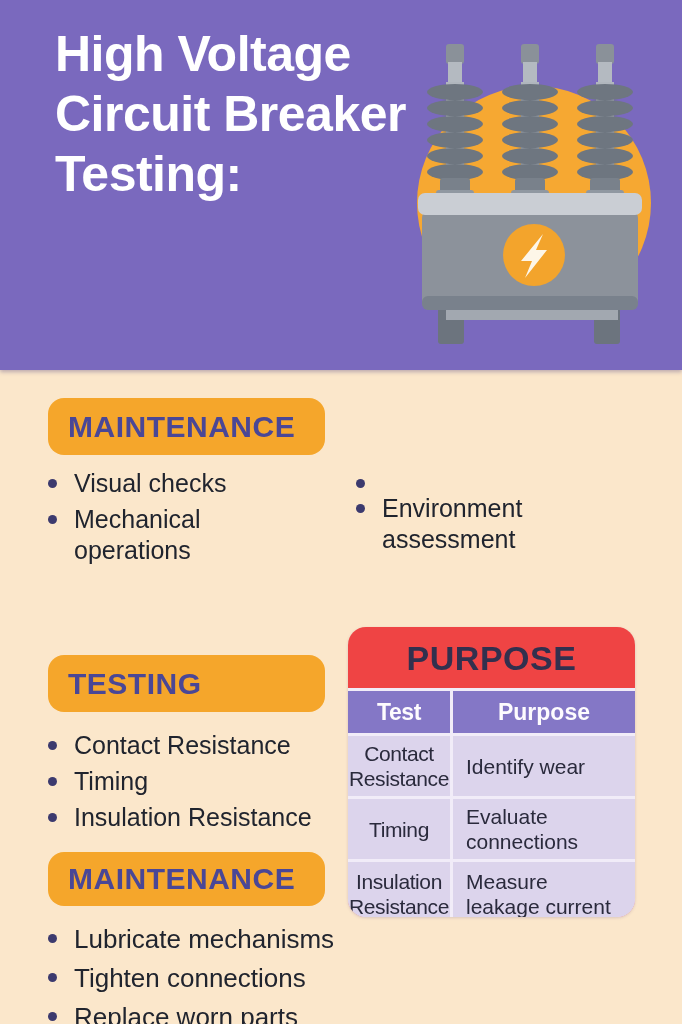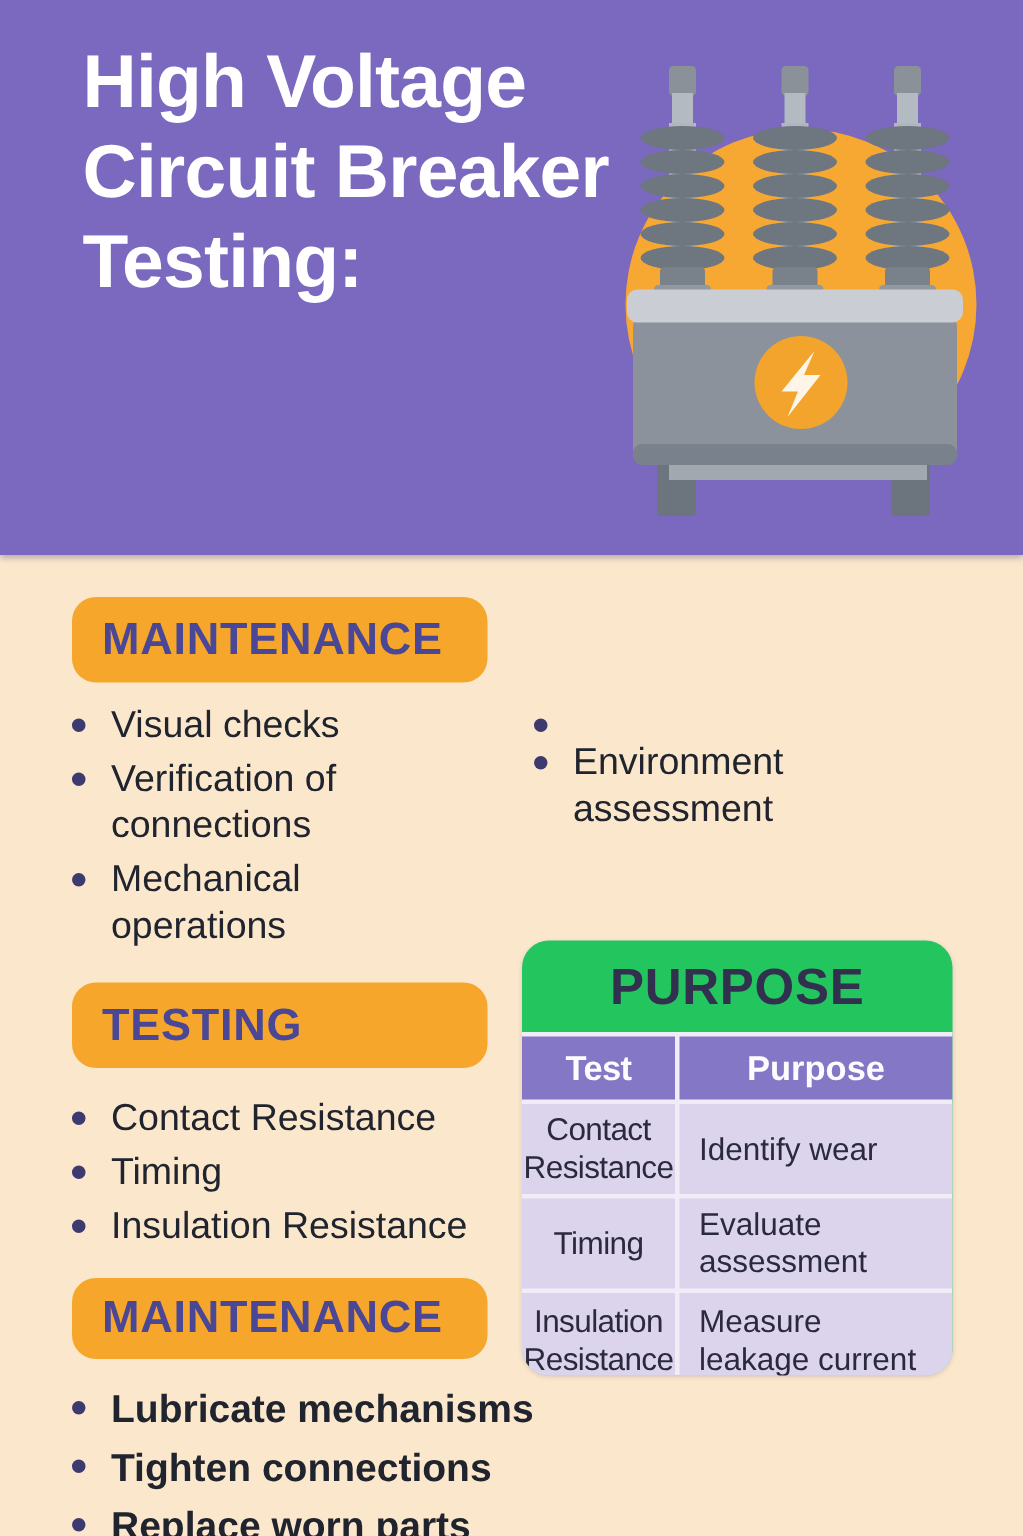--- a/index.html
+++ b/index.html
@@ -51,26 +51,26 @@
     margin:11px 17px 0 0;
   }
   .bullet-text{
     font-size:25px;line-height:31px;color:#20242E;
     white-space:pre-line;
   }
   .list-inspection-left{left:48px;top:468px;width:305px;}
   .list-inspection-right{left:356px;top:468px;width:260px;}
   .list-testing{left:48px;top:730px;width:310px;}
   .list-maintenance{left:48px;top:922px;width:430px;}
-  .list-maintenance .bullet-text{font-size:26px;line-height:34px;font-weight:bold;}
+  .list-maintenance .bullet-text{font-size:26px;line-height:34px;}
   .list-maintenance .dot{margin-top:12px;}
   
   .purpose-panel{
     position:absolute;left:348px;top:627px;width:287px;height:290px;
-    background:#22c55e;border-radius:18px;overflow:hidden;
+    background:#ef4444;border-radius:18px;overflow:hidden;
     box-shadow:0 1px 3px rgba(90,70,140,.2);
   }
   .purpose-title{
     margin:12px 0 10px 0;text-align:center;
     font-size:34px;font-weight:700;color:#32304E;letter-spacing:.5px;
   }
   .purpose-table{
     display:grid;grid-template-columns:102px 182px;
     grid-template-rows:42px 60px 60px 64px;gap:3px;
     background:#F1ECF8;border-top:3px solid #F1ECF8;
@@ -160,25 +160,20 @@
     <span>MAINTENANCE</span>
   </div>
 
   <div class="bullets list-inspection-left">
     <div class="bullet">
       <span class="dot"></span>
       <span class="bullet-text">Visual checks</span>
     </div>
     <div class="bullet">
       <span class="dot"></span>
-      <span class="bullet-text">Verification of
-connections</span>
-    </div>
-    <div class="bullet">
-      <span class="dot"></span>
       <span class="bullet-text">Mechanical
 operations</span>
     </div>
   </div>
 
   <div class="bullets list-inspection-right">
     <div class="bullet">
       <span class="dot"></span>
     </div>
     <div class="bullet">
@@ -212,21 +207,21 @@
     <div class="purpose-table">
       <div class="cell head c1">Test</div>
       <div class="cell head">Purpose</div>
 
       <div class="cell c1">Contact
 Resistance</div>
       <div class="cell c2">Identify wear</div>
 
       <div class="cell c1">Timing</div>
       <div class="cell c2">Evaluate
-assessment</div>
+connections</div>
 
       <div class="cell c1">Insulation
 Resistance</div>
       <div class="cell c2">Measure
 leakage current</div>
     </div>
   </aside>
 
   <div class="badge badge-maintenance">
     <span>MAINTENANCE</span>

